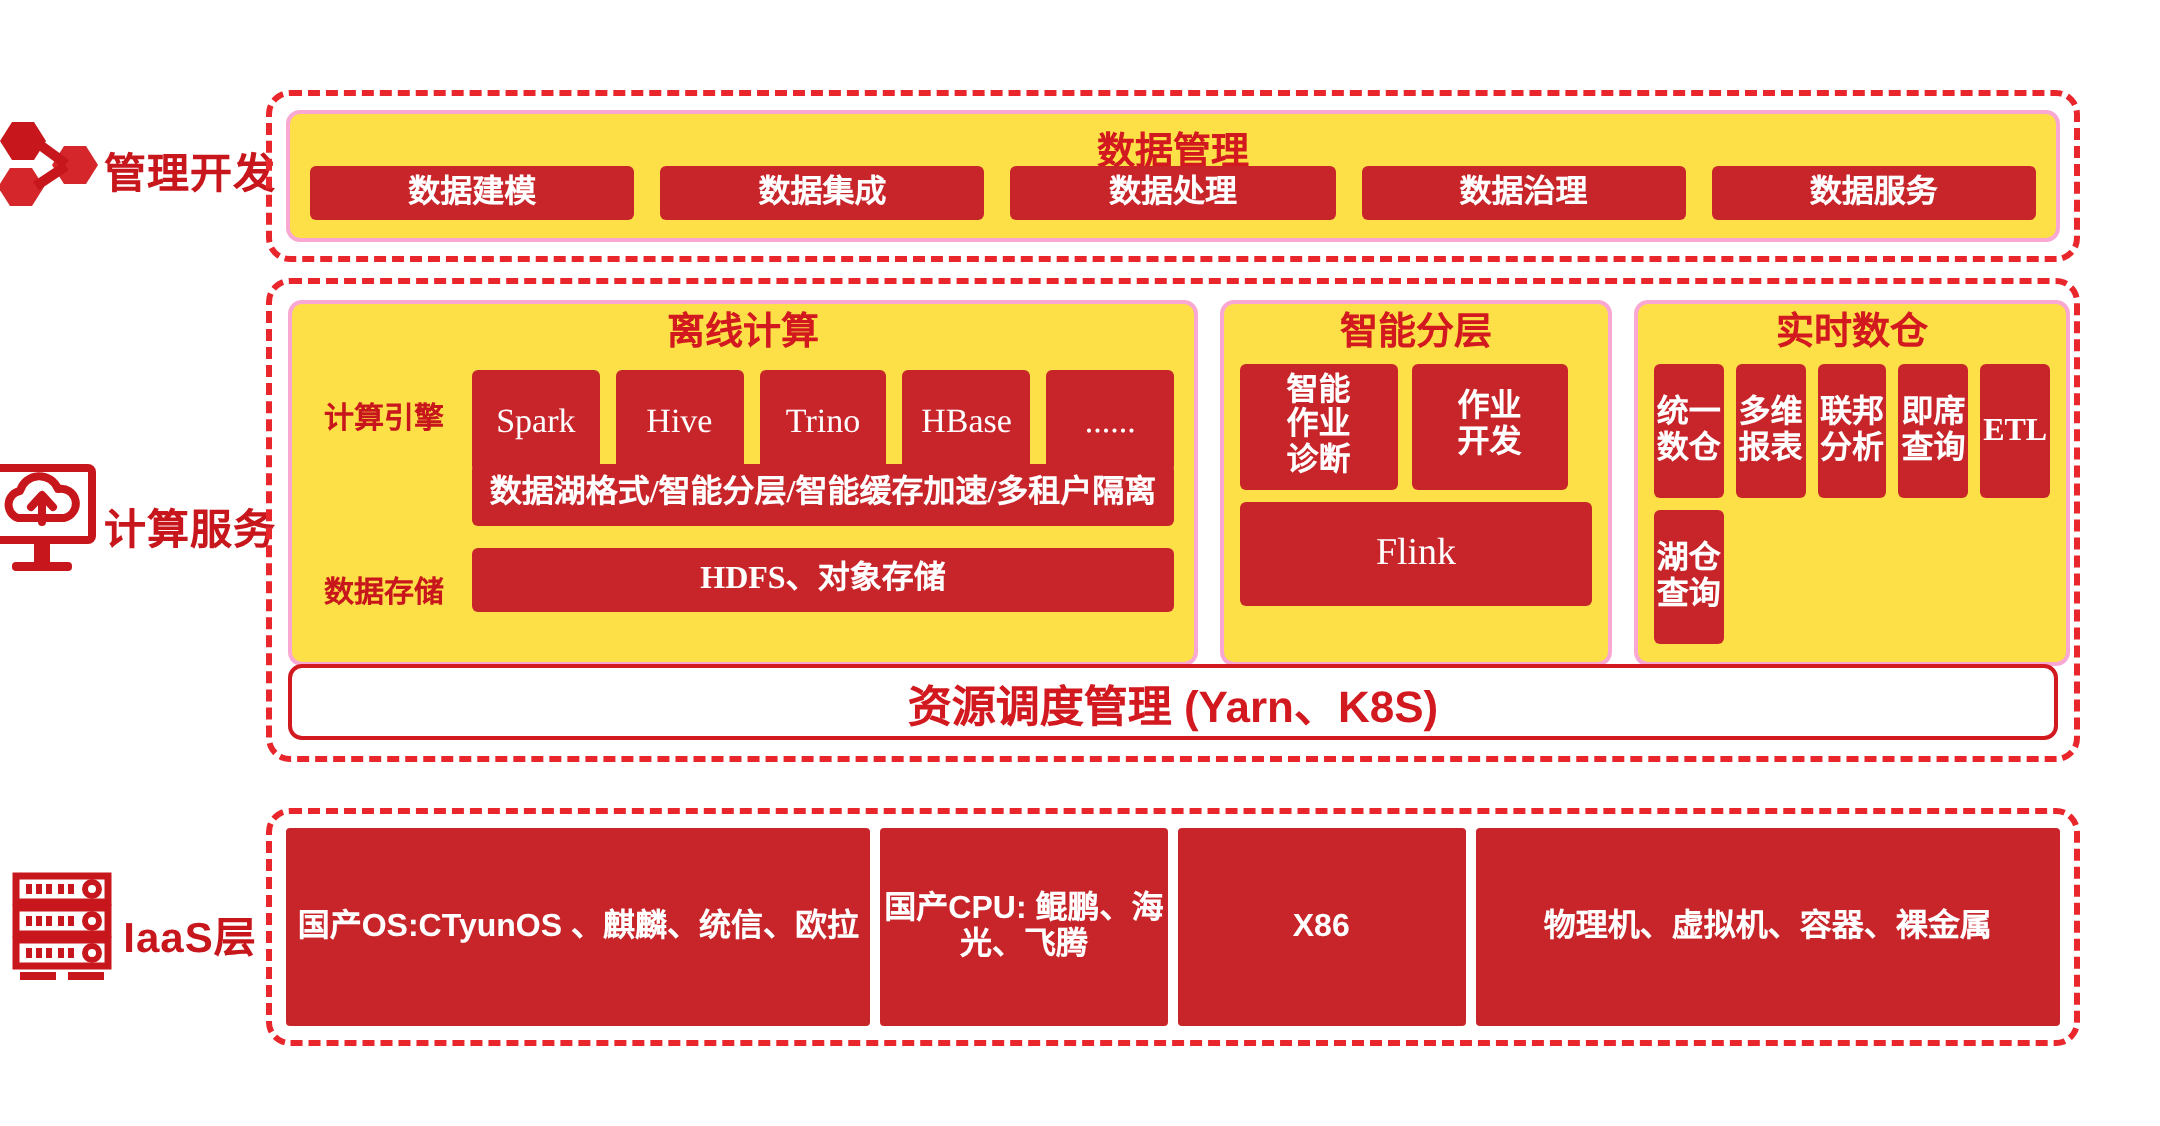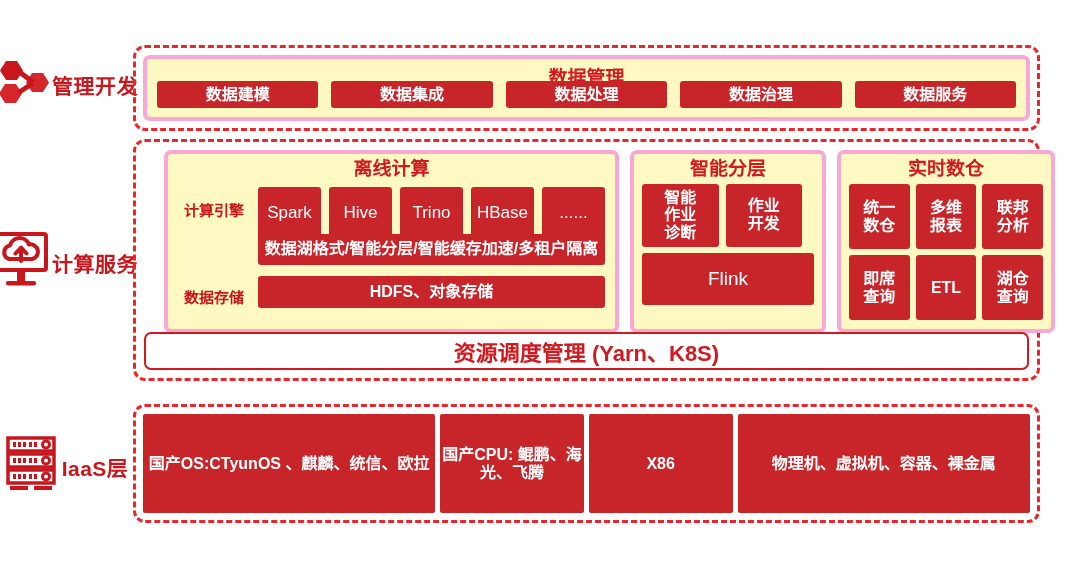--- a/index.html
+++ b/index.html
@@ -58,23 +58,24 @@
     border: 3px dashed #e8262c;
     border-radius: 12px;
   }
   .sec-manage  { top: 45px;  height: 86px;  padding: 7px; }
   .sec-compute { top: 139px; height: 242px; padding: 8px; }
   .sec-iaas    { top: 404px; height: 119px; padding: 7px; }
 
   
   .panel {
     box-sizing: border-box;
-    background: #fef9c3;
-    border: 4px solid #f9a8d4;
+    background: #fde047;
+    border: 2px solid #f9a8d4;
     border-radius: 7px;
+    font-family: Liberation Serif, serif;
   }
 
   
   .chip {
     box-sizing: border-box;
     background: #c8252b;
     color: #ffffff;
     border-radius: 3px;
     display: flex;
     align-items: center;
@@ -119,21 +120,20 @@
   
   .compute-body {
     position: relative;
     height: 100%;
   }
   .col {
     position: absolute;
     top: 0;
     box-sizing: border-box;
     padding: 0;
-    margin-left: 20px;
   }
   .col-offline  { left: 0;    width: 455px; height: 183px; }
   .col-stream   { left: 466px; width: 196px; height: 183px; }
   .col-rtdw     { left: 673px; width: 218px; height: 183px; }
 
   .col-title {
     text-align: center;
     font-size: 19px;
     font-weight: bold;
     color: #d2191f;
@@ -218,21 +218,21 @@
   }
 
   
   .rt-grid {
     position: absolute;
     left: 8px;
     right: 8px;
     top: 30px;
     bottom: 9px;
     display: grid;
-    grid-template-columns: repeat(3, 1fr);
+    grid-template-columns: repeat(5, 1fr);
     grid-template-rows: repeat(2, 1fr);
     gap: 6px;
   }
   .rt-grid .chip { font-size: 16px; font-weight: bold; }
 
   
   .res-bar {
     position: absolute;
     left: 0;
     right: 0;

